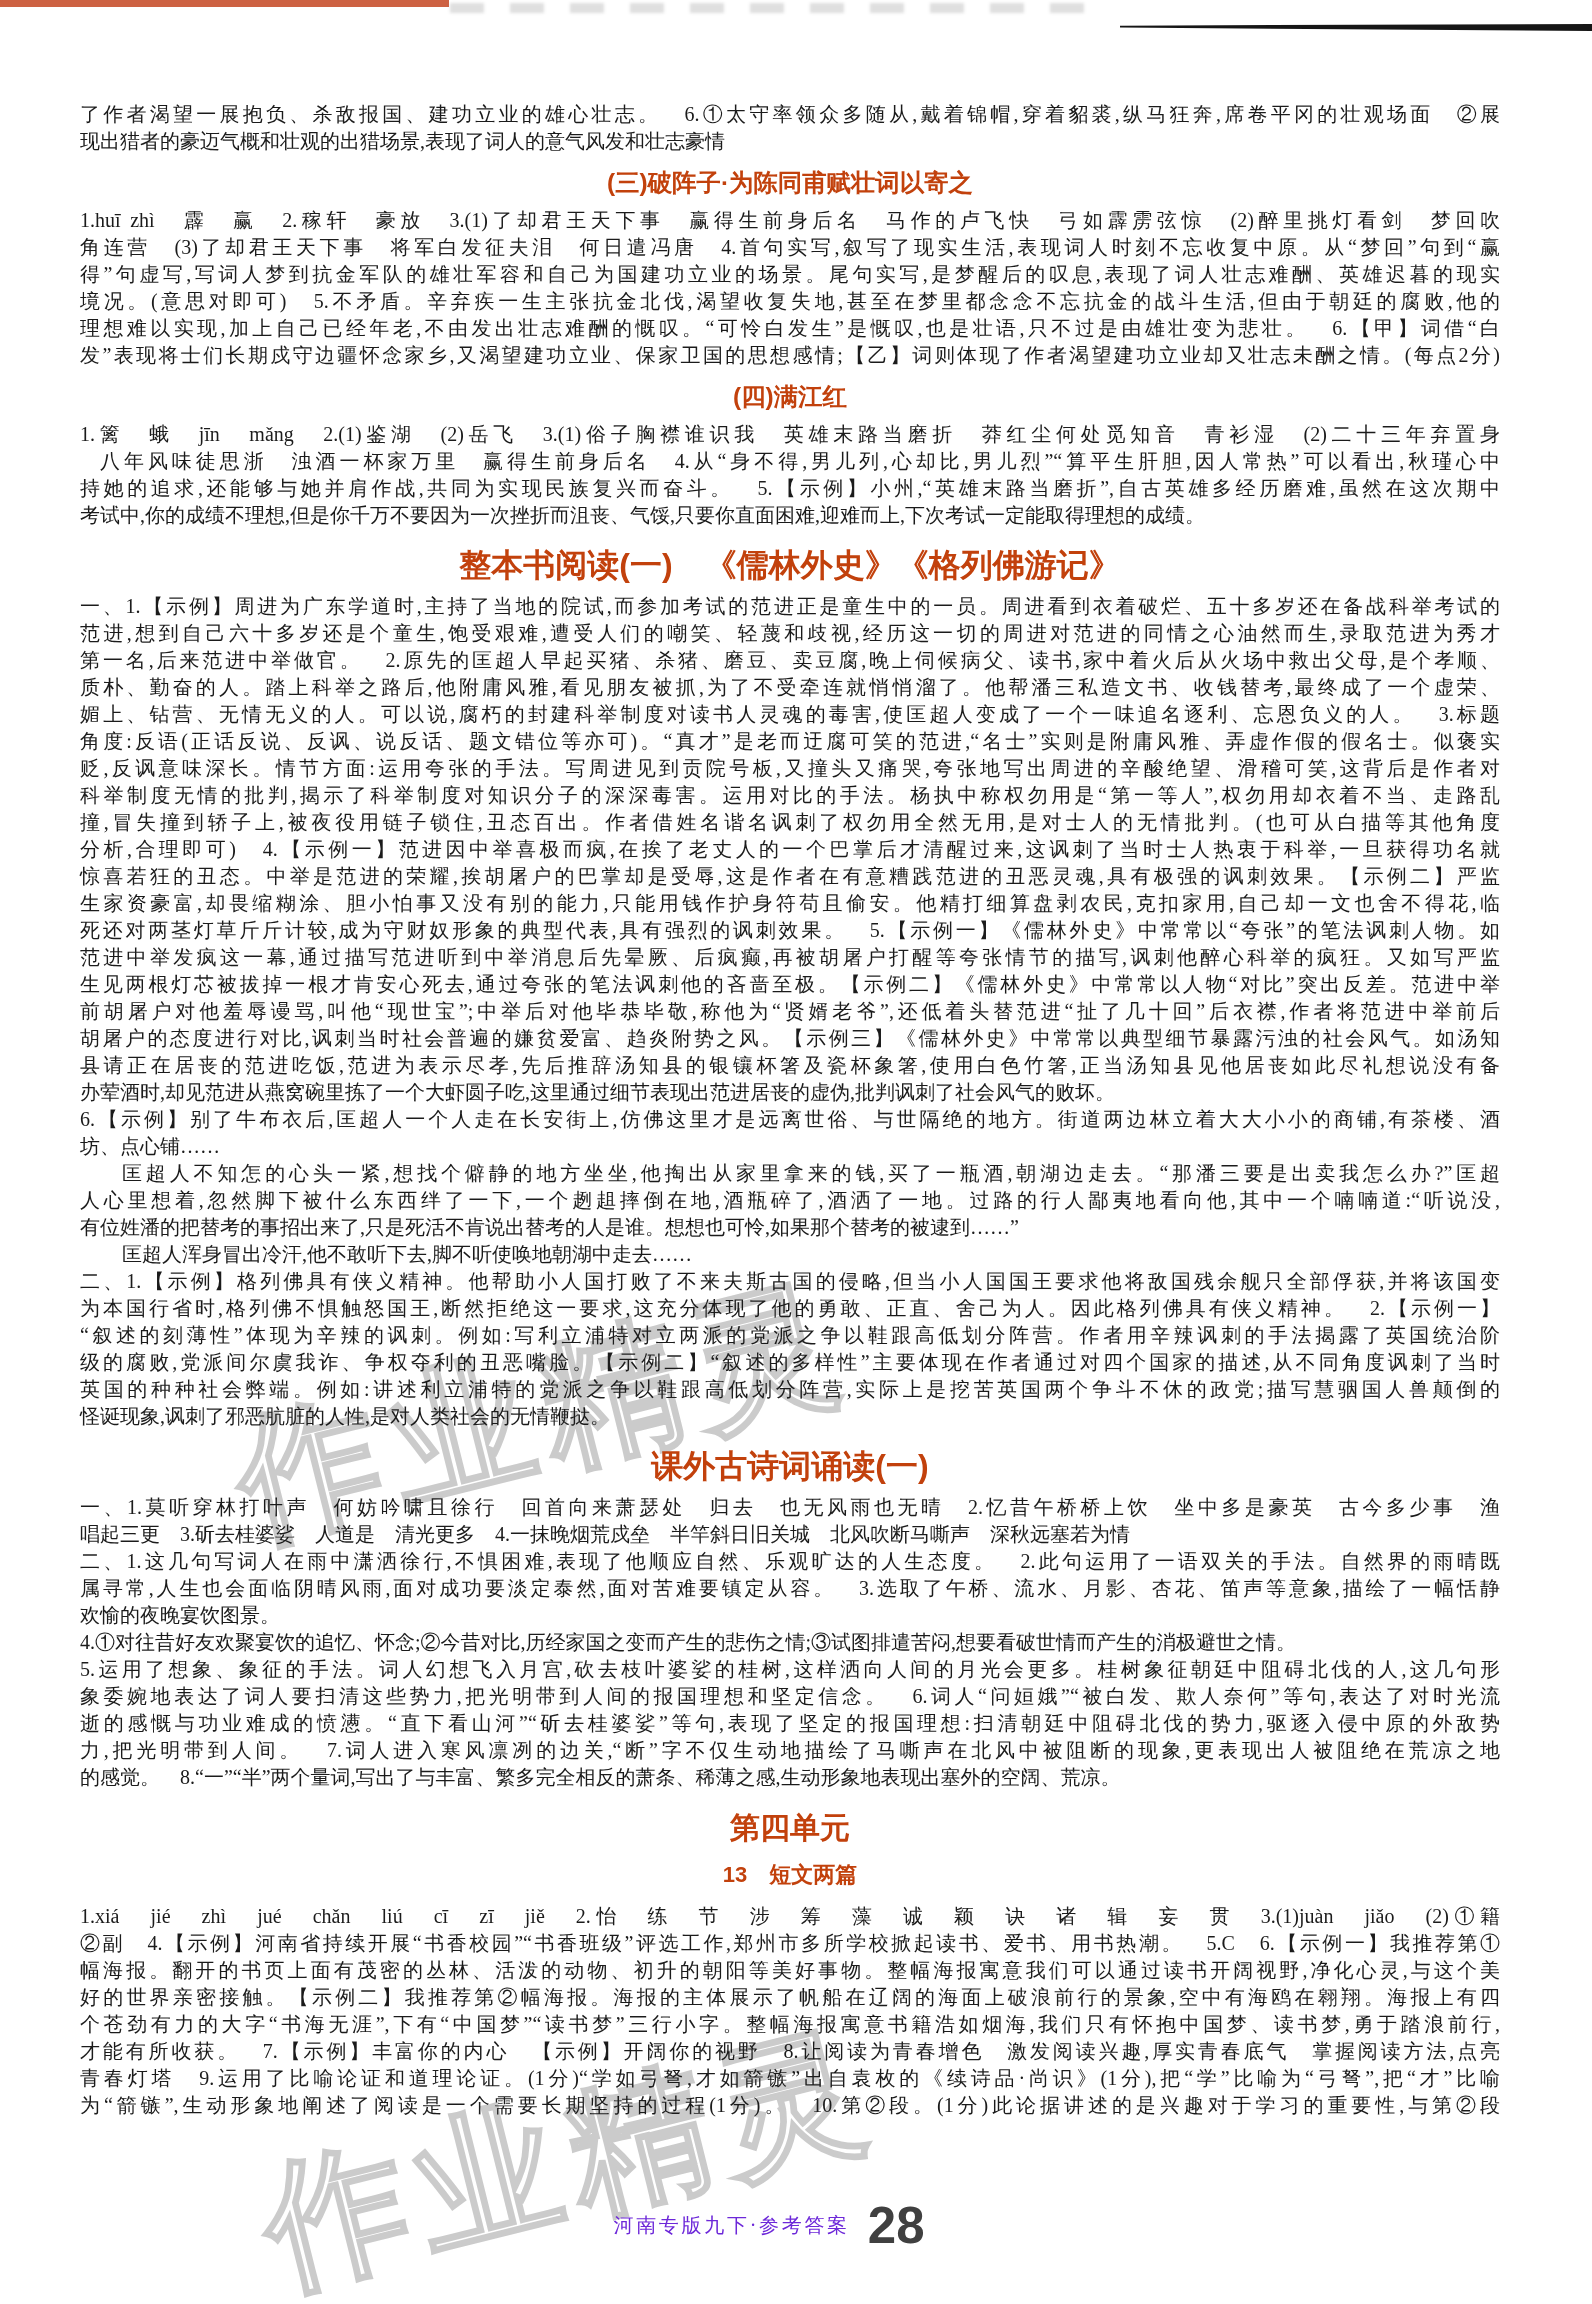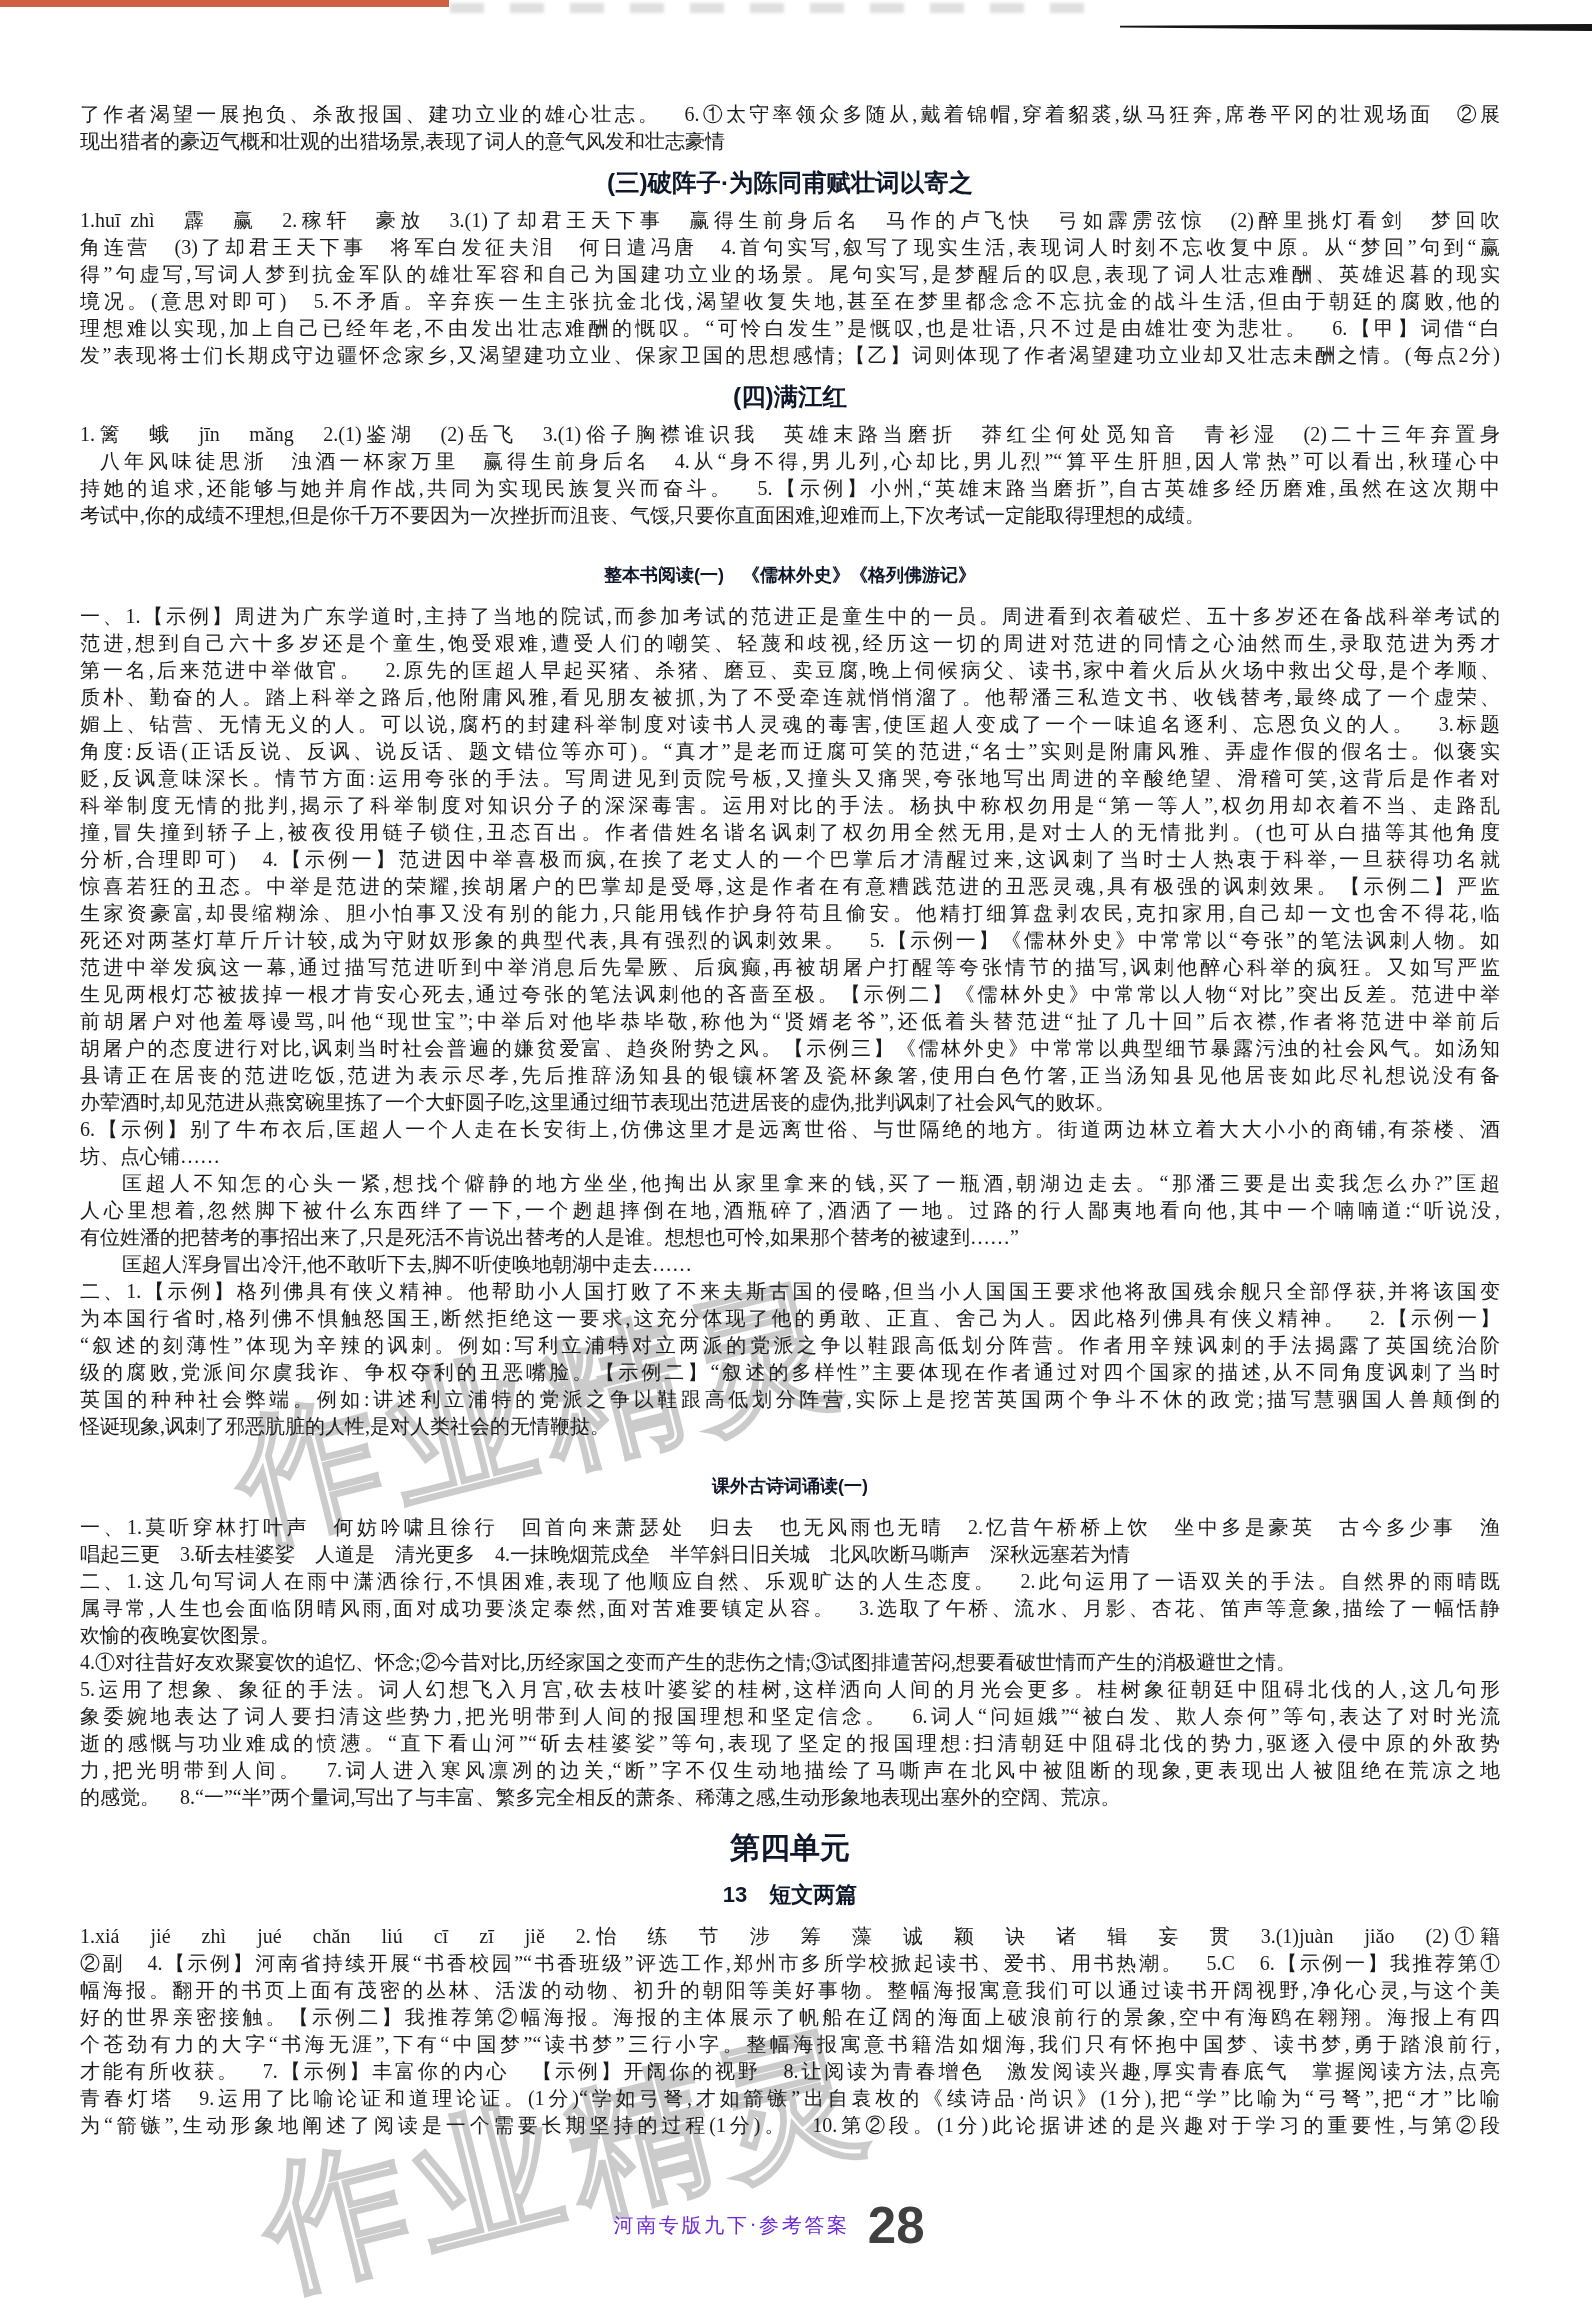--- a/index.html
+++ b/index.html
@@ -16,23 +16,23 @@
       font-size:143px;letter-spacing:12.7px;color:transparent;-webkit-text-stroke:2.3px rgba(110,110,110,.55);
       transform:rotate(-14deg);white-space:nowrap;opacity:.65;pointer-events:none;}
   .wm1{left:231px;top:1316px;}
   .wm2{left:258px;top:2063px;}
   
   .content{position:absolute;left:80px;right:92px;top:101px;}
   .ln{margin:0;font-size:20px;line-height:27px;text-align:justify;text-align-last:left;word-break:break-all;}
   .ln.just{text-align-last:justify;}
   .ln.ind1{padding-left:20px;}
   .ln.ind2{padding-left:42px;}
-  h1,h2{font-family:"Liberation Sans","DejaVu Sans",sans-serif;text-align:center;color:#0f172a;}
+  h1,h2{font-family:"Liberation Sans","DejaVu Sans",sans-serif;text-align:center;color:#c2410c;}
   .h-sub{font-size:24.4px;line-height:31px;margin:11.8px 0 9px;font-weight:bold;}
-  .h-main{font-size:18px;line-height:33px;margin:30px 0 11px;font-weight:bold;}
+  .h-main{font-size:32px;line-height:33px;margin:20px 0 11px;font-weight:bold;}
   .h-unit{font-size:30px;line-height:38px;margin:18px 0 1.8px;font-weight:bold;}
   .h-lesson{font-size:22px;line-height:34px;margin:11px 0 11px;font-weight:bold;}
   
   .footer{position:absolute;top:2200px;left:0;right:0;display:flex;justify-content:center;align-items:center;
           gap:18px;transform:translateX(-27px);}
   .footer-label{font-size:20px;color:#6d28d9;letter-spacing:2.7px;}
   .footer-page{font-family:"Liberation Sans","DejaVu Sans",sans-serif;font-size:51px;font-weight:bold;color:#404040;line-height:1;}
 </style>
 </head>
 <body>

